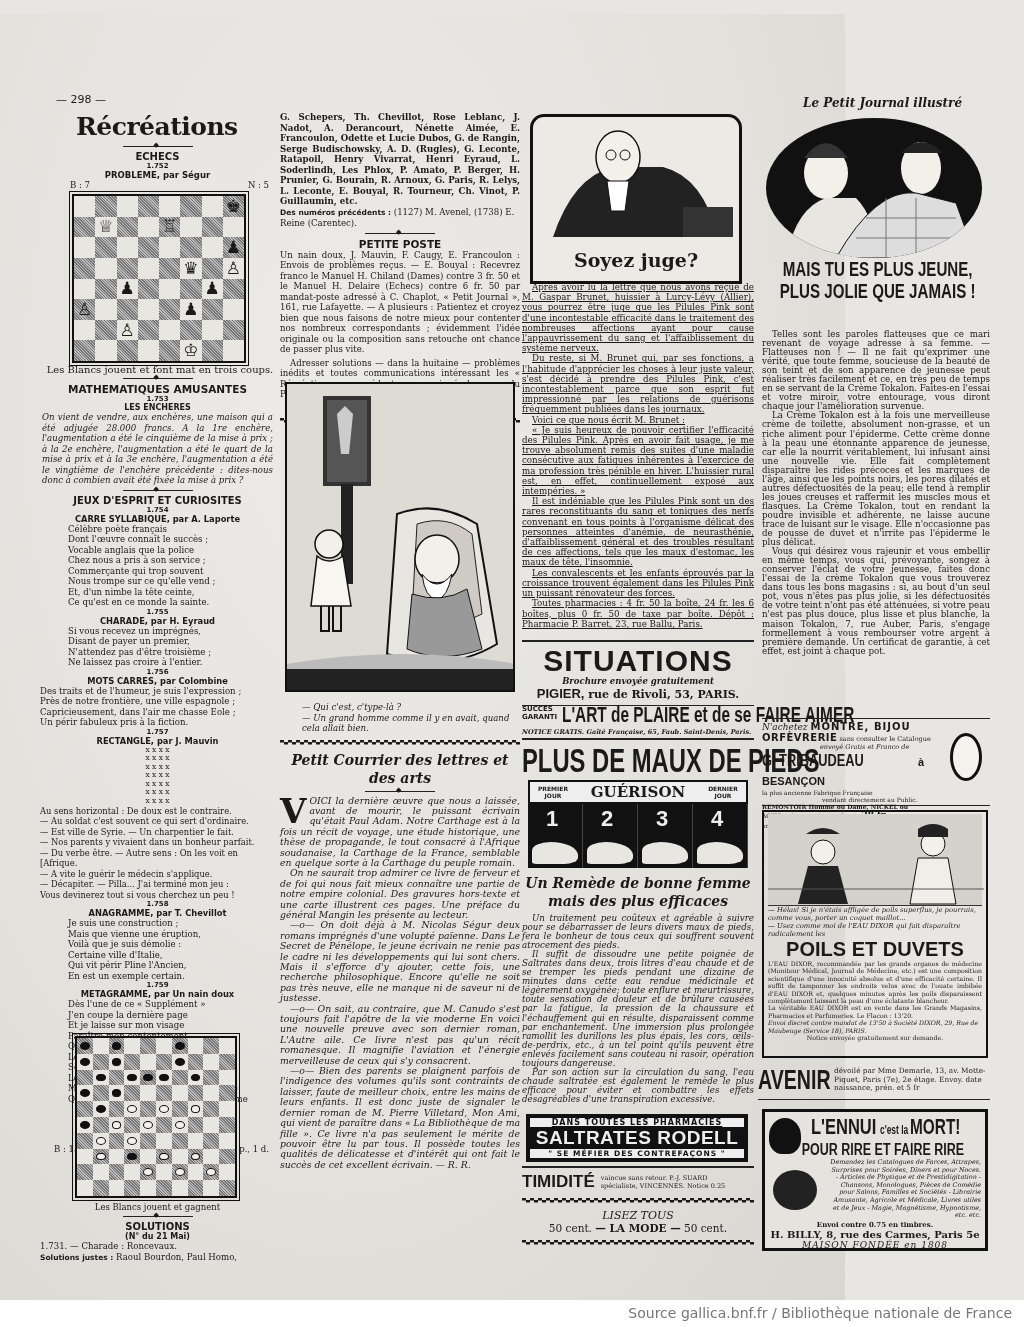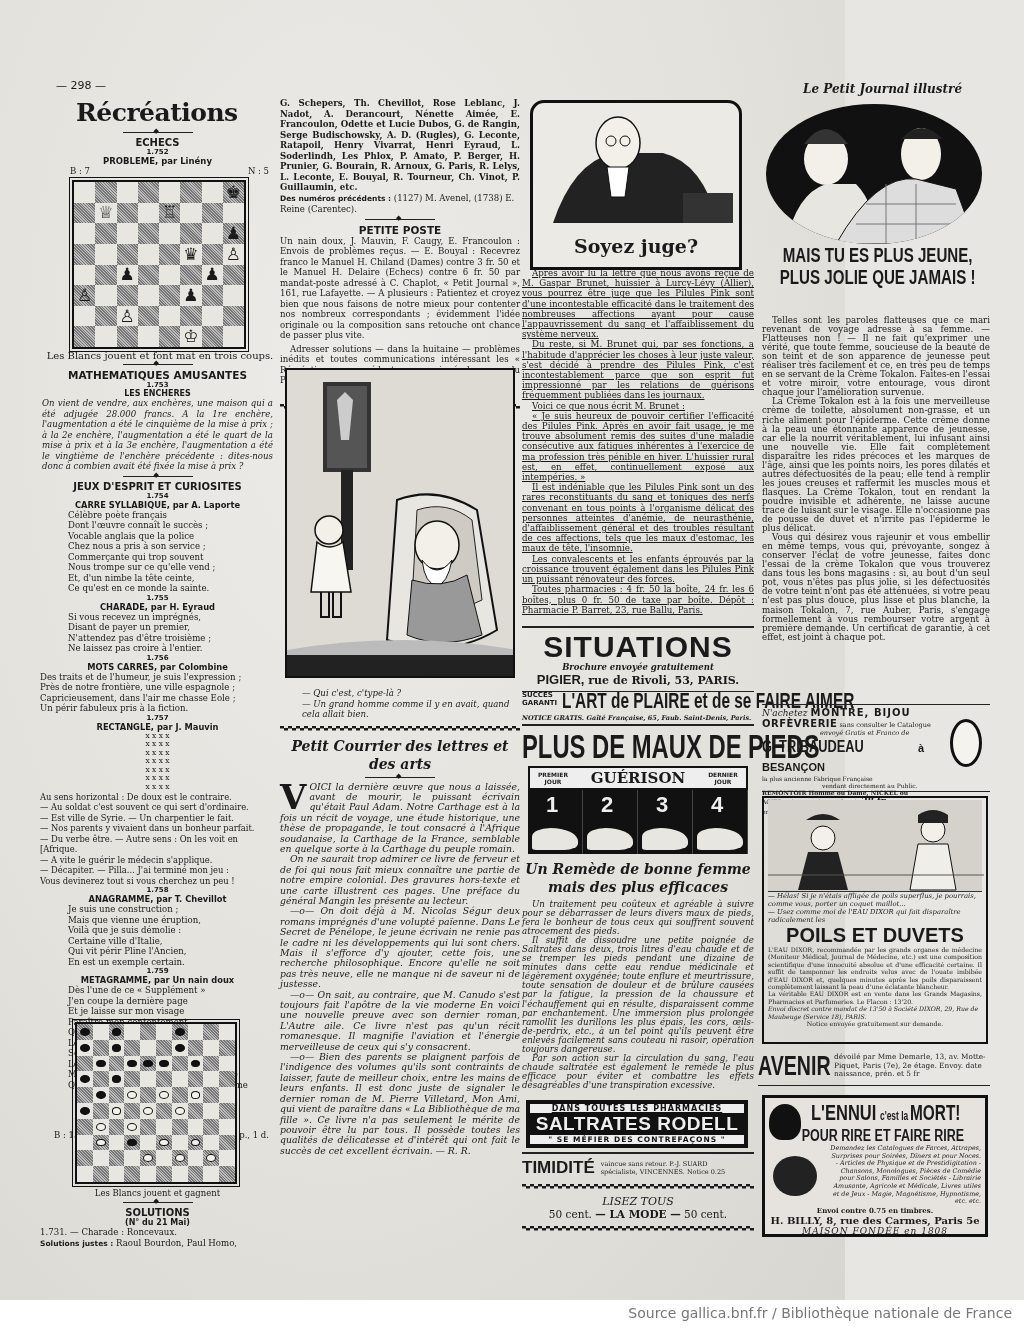--- a/index.html
+++ b/index.html
@@ -1,18 +1,18 @@
 <!DOCTYPE html>
 <html><head>
 <meta charset="utf-8">
 <style>
   * { box-sizing: border-box; margin: 0; padding: 0; }
   html, body { width: 1024px; height: 1327px; overflow: hidden; }
   body { background: #e8e6e2; font-family: "DejaVu Serif", serif; color: #1a1a1a; position: relative; }
-  .page { position: absolute; left: 0; top: 0; width: 845px; height: 1300px;
+  .page { position: absolute; left: 0; top: 14px; width: 845px; height: 1300px;
     background: radial-gradient(ellipse at 40% 30%, #ecebe7 0%, #e3e1dc 60%, #d8d6d1 100%); }
   .footer { position: absolute; left: 0; top: 1300px; width: 1024px; height: 27px; background: #fff;
     font-family: "DejaVu Sans", sans-serif; font-size: 14px; color: #777; text-align: right; padding: 5px 12px 0 0; }
   .col { position: absolute; top: 0; }
   .c1 { left: 40px; width: 235px; }
   .c2 { left: 280px; width: 240px; }
   .c3 { left: 518px; width: 238px; }
   .c4 { left: 758px; width: 234px; }
   .sans { font-family: "DejaVu Sans", sans-serif; }
   .small { font-size: 8.6px; line-height: 10.5px; }
@@ -45,21 +45,21 @@
 
 <div class="page">
 
   <div class="col c1">
     <div class="sans" style="position:absolute; left:16px; top:79px; font-size:11px;">— 298 —</div>
     <div style="position:absolute; left:36px; top:98px; font-family:'DejaVu Serif',serif; font-weight:bold; font-size:25px; letter-spacing:-0.5px;">Récréations</div>
     <div style="position:absolute; left:0; top:128px; width:235px;">
       <div class="orn"></div>
       <div class="hdr" style="font-size:10px;">ECHECS</div>
       <div class="hdr" style="font-size:7px;">1.752</div>
-      <div class="hdr" style="font-size:8.5px;">PROBLEME, par Linény</div>
+      <div class="hdr" style="font-size:8.5px;">PROBLEME, par Ségur</div>
       <div style="display:flex; justify-content:space-between; font-size:8.5px; padding:0 6px 0 30px;">
         <span>B : 7</span>
         <span>N : 5</span>
       </div>
     </div>
     <div id="chess-board" class="board" style="position:absolute; left:32px; top:180px; width:174px; height:169px; grid-template-columns:repeat(8,1fr); grid-template-rows:repeat(8,1fr);">
         <div class="sq lt"></div>
         <div class="sq dk"></div>
         <div class="sq lt"></div>
         <div class="sq dk"></div>

